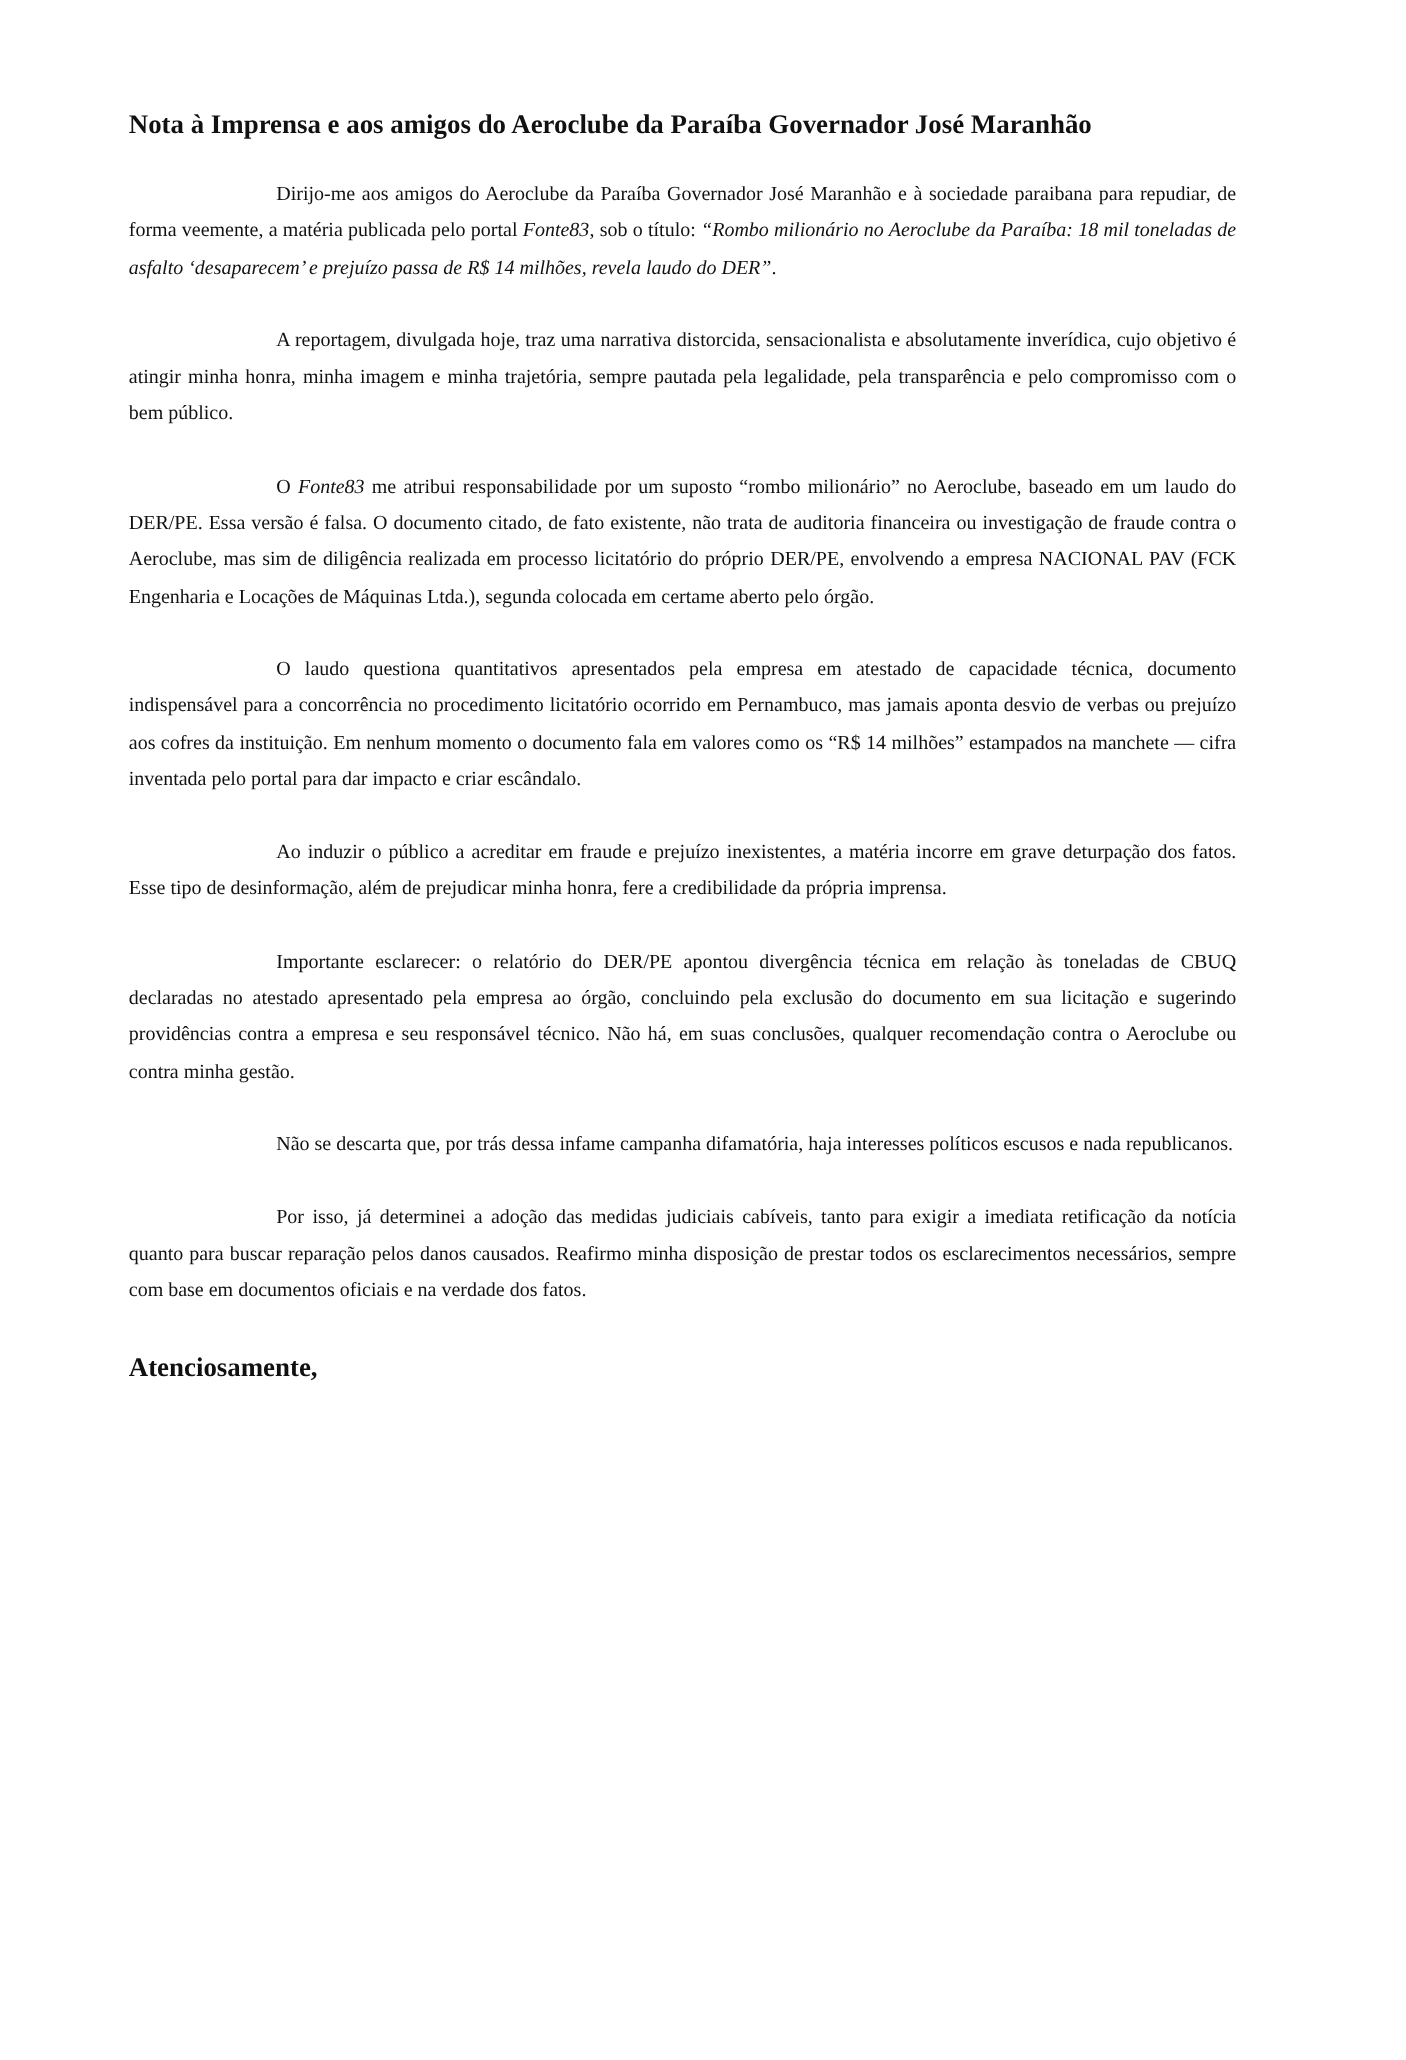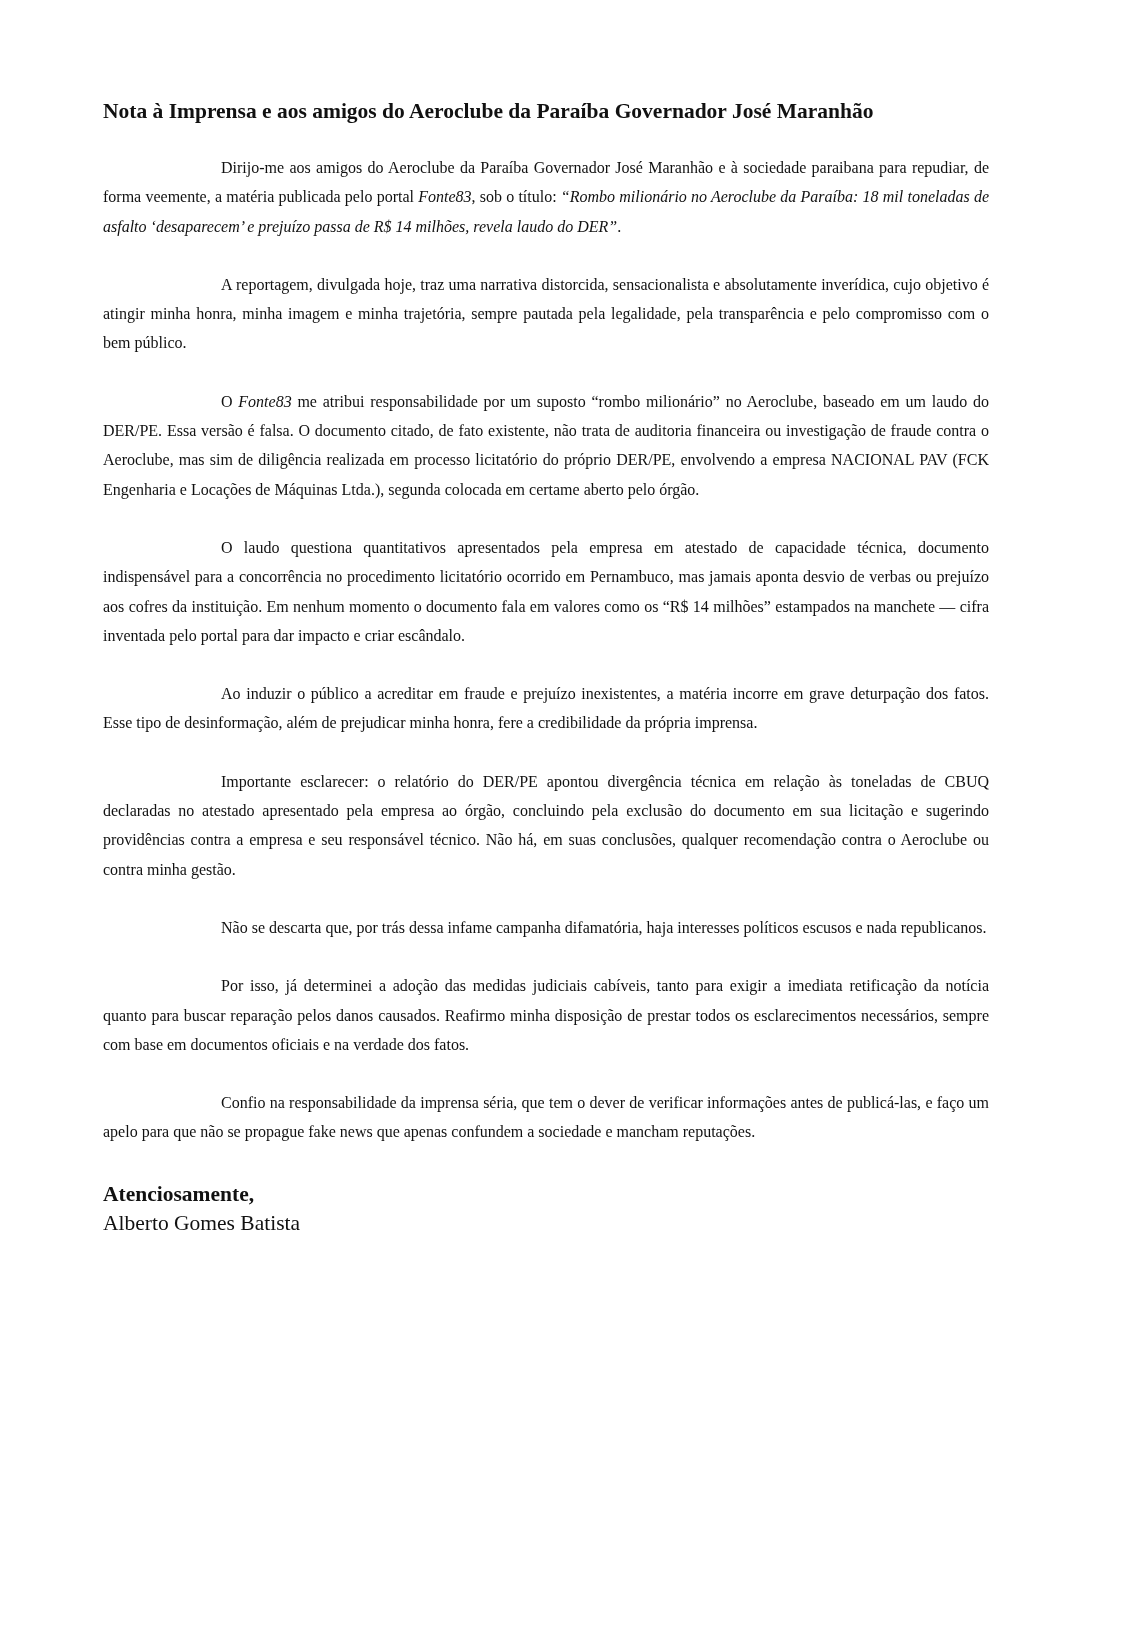--- a/index.html
+++ b/index.html
@@ -11,21 +11,21 @@
       width: 1125px;
       height: 1648px;
       overflow: hidden;
       position: relative;
       color: #111111;
       font-family: "Liberation Serif", "DejaVu Serif", serif;
     }
     .page {
       position: absolute;
       left: 103px;
-      top: 96px;
+      top: 84px;
       width: 886px;
     }
     .title {
       font-weight: bold;
       font-size: 21.5px;
       line-height: 30px;
       margin: 0 0 27px 0;
       white-space: nowrap;
     }
     .para {
@@ -75,21 +75,17 @@
   </p>
 
   <p class="para">
     <span>Não se descarta que, por trás dessa infame campanha difamatória, haja interesses políticos escusos e nada republicanos.</span>
   </p>
 
   <p class="para">
     <span>Por isso, já determinei a adoção das medidas judiciais cabíveis, tanto para exigir a imediata retificação da notícia quanto para buscar reparação pelos danos causados. Reafirmo minha disposição de prestar todos os esclarecimentos necessários, sempre com base em documentos oficiais e na verdade dos fatos.</span>
   </p>
 
-  <p class="para">
-    <span>Confio na responsabilidade da imprensa séria, que tem o dever de verificar informações antes de publicá-las, e faço um apelo para que não se propague fake news que apenas confundem a sociedade e mancham reputações.</span>
-  </p>
 
   <div class="closing">
     <span class="salutation">Atenciosamente,</span>
-    <span class="signature">Alberto Gomes Batista</span>
   </div>
 </div>
 
 </body></html>

